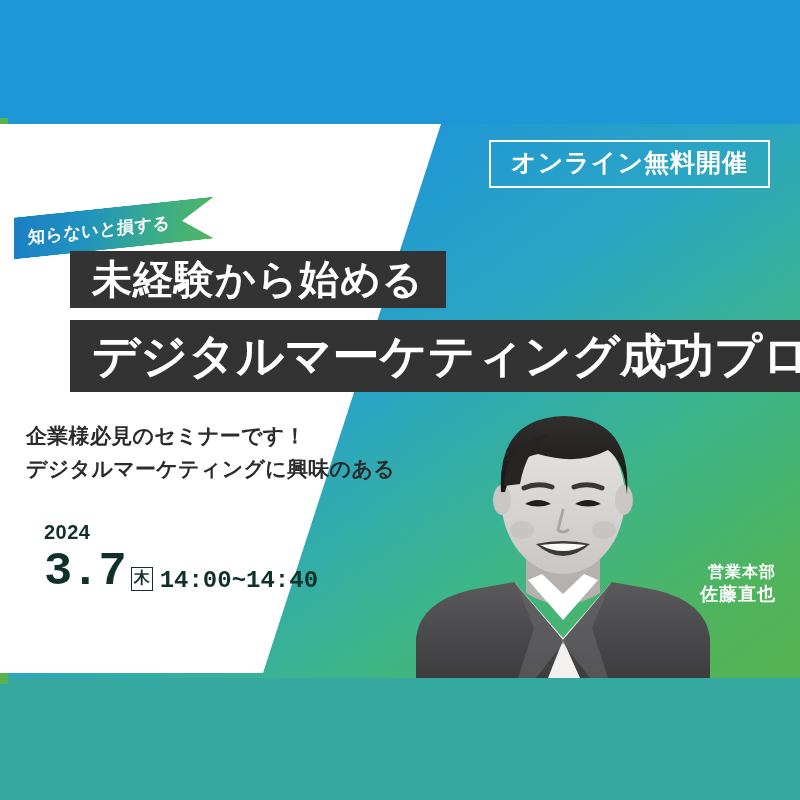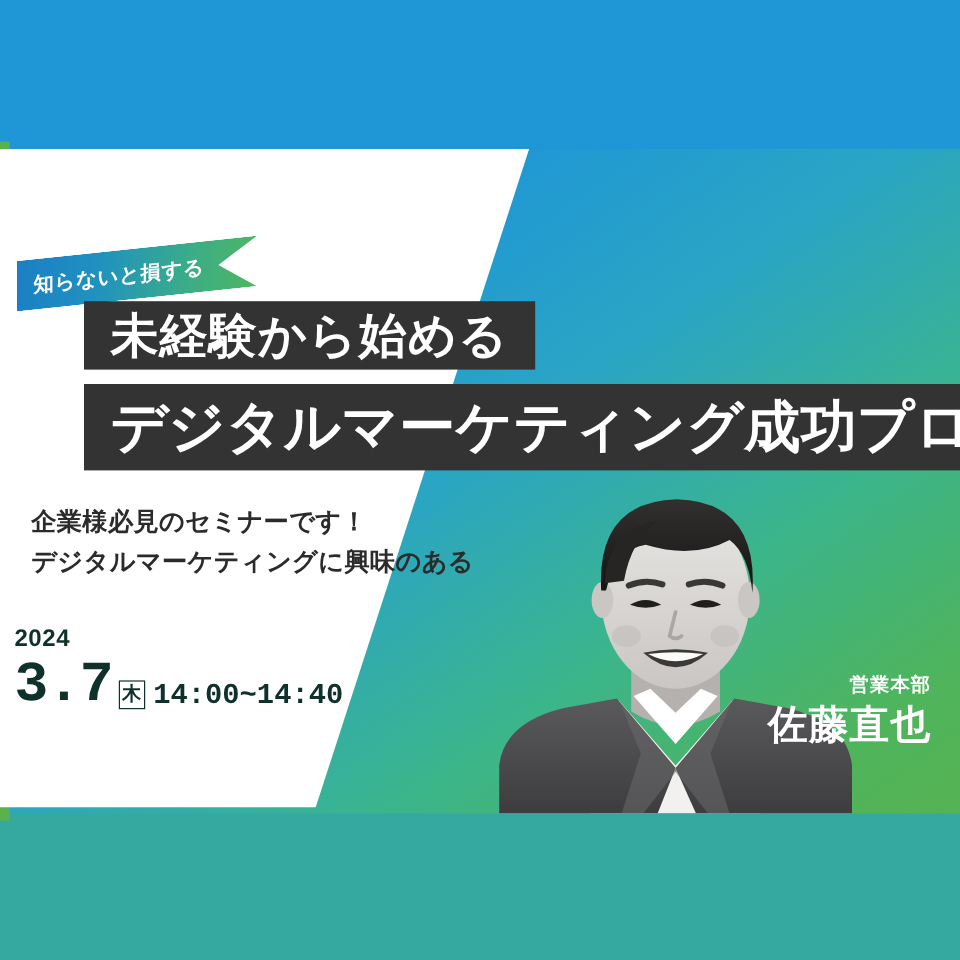--- a/index.html
+++ b/index.html
@@ -88,21 +88,21 @@
 
   
   .subtitle{
     position:absolute;left:26px;top:420px;
     color:#2b2b2b;font-size:21px;font-weight:bold;
     line-height:1.55;letter-spacing:0.3px;
   }
 
   
   .date-block{
-    position:absolute;left:12px;top:522px;color:#10312b;
+    position:absolute;left:44px;top:522px;color:#10312b;
   }
   .date-year{font-size:20px;font-weight:bold;letter-spacing:0.5px;line-height:1;}
   .date-line{
     display:flex;align-items:flex-end;margin-top:6px;font-family:Liberation Mono, monospace;
   }
   .date-day{
     font-size:47px;font-weight:bold;line-height:1;letter-spacing:-1px;
   }
   .date-dow{
     border:1.5px solid #10312b;
@@ -113,21 +113,21 @@
   .date-time{
     font-size:24px;font-weight:bold;line-height:1;margin-bottom:2px;
     letter-spacing:0px;
   }
 
   
   .speaker{
     position:absolute;right:24px;top:562px;text-align:right;color:#ffffff;
   }
   .speaker-dept{font-size:16px;font-weight:bold;line-height:1.2;letter-spacing:1px;}
-  .speaker-name{font-size:33px;font-weight:bold;line-height:1.25;margin-top:2px;letter-spacing:1px;}
+  .speaker-name{font-size:18px;font-weight:bold;line-height:1.25;margin-top:2px;letter-spacing:1px;}
 </style>
 </head>
 <body>
 
 <div id="banner">
 
   <div class="bg-gradient"></div>
   <div class="band-top"></div>
   <div class="band-bottom"></div>
   <div class="edge-left"></div>
@@ -181,20 +181,21 @@
       <path d="M138 156 Q165 150 192 156 Q165 180 138 156 Z" fill="#3b3a39"></path>
       <path d="M142 157 Q165 154 188 157 Q165 169 142 157 Z" fill="#fbfbfa"></path>
 
       <ellipse cx="124" cy="142" rx="12" ry="9" fill="#bdbab7" opacity="0.5"></ellipse>
       <ellipse cx="206" cy="142" rx="12" ry="9" fill="#bdbab7" opacity="0.5"></ellipse>
     </svg>
   </div>
 
   <div class="panel"></div>
 
+  <div class="badge">オンライン無料開催</div>
 
   <div class="ribbon">
     <span class="ribbon-label">知らないと損する</span>
   </div>
 
   <div class="hl-bar hl-1">未経験から始める</div>
   <div class="hl-bar hl-2">デジタルマーケティング成功プロセス</div>
 
   <div class="subtitle">
     <div>企業様必見のセミナーです！</div>

